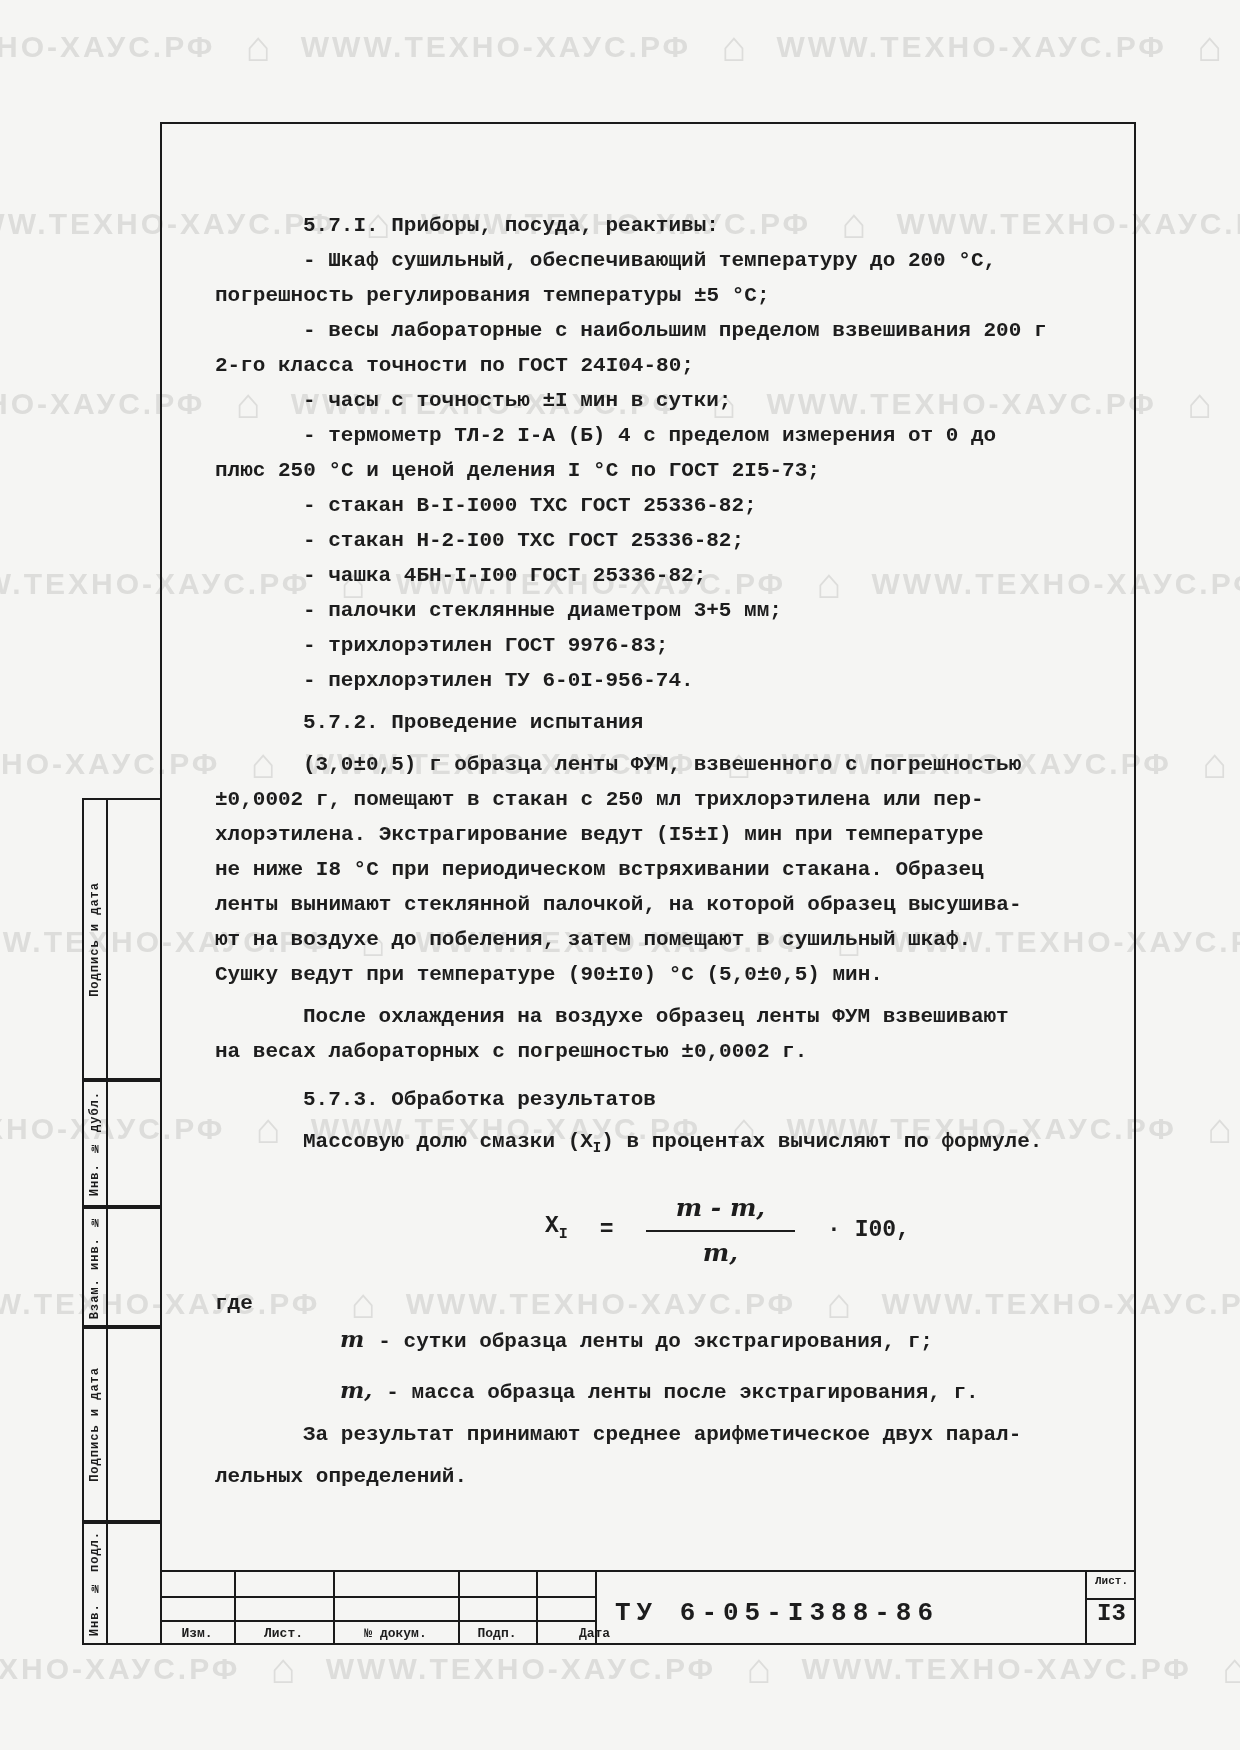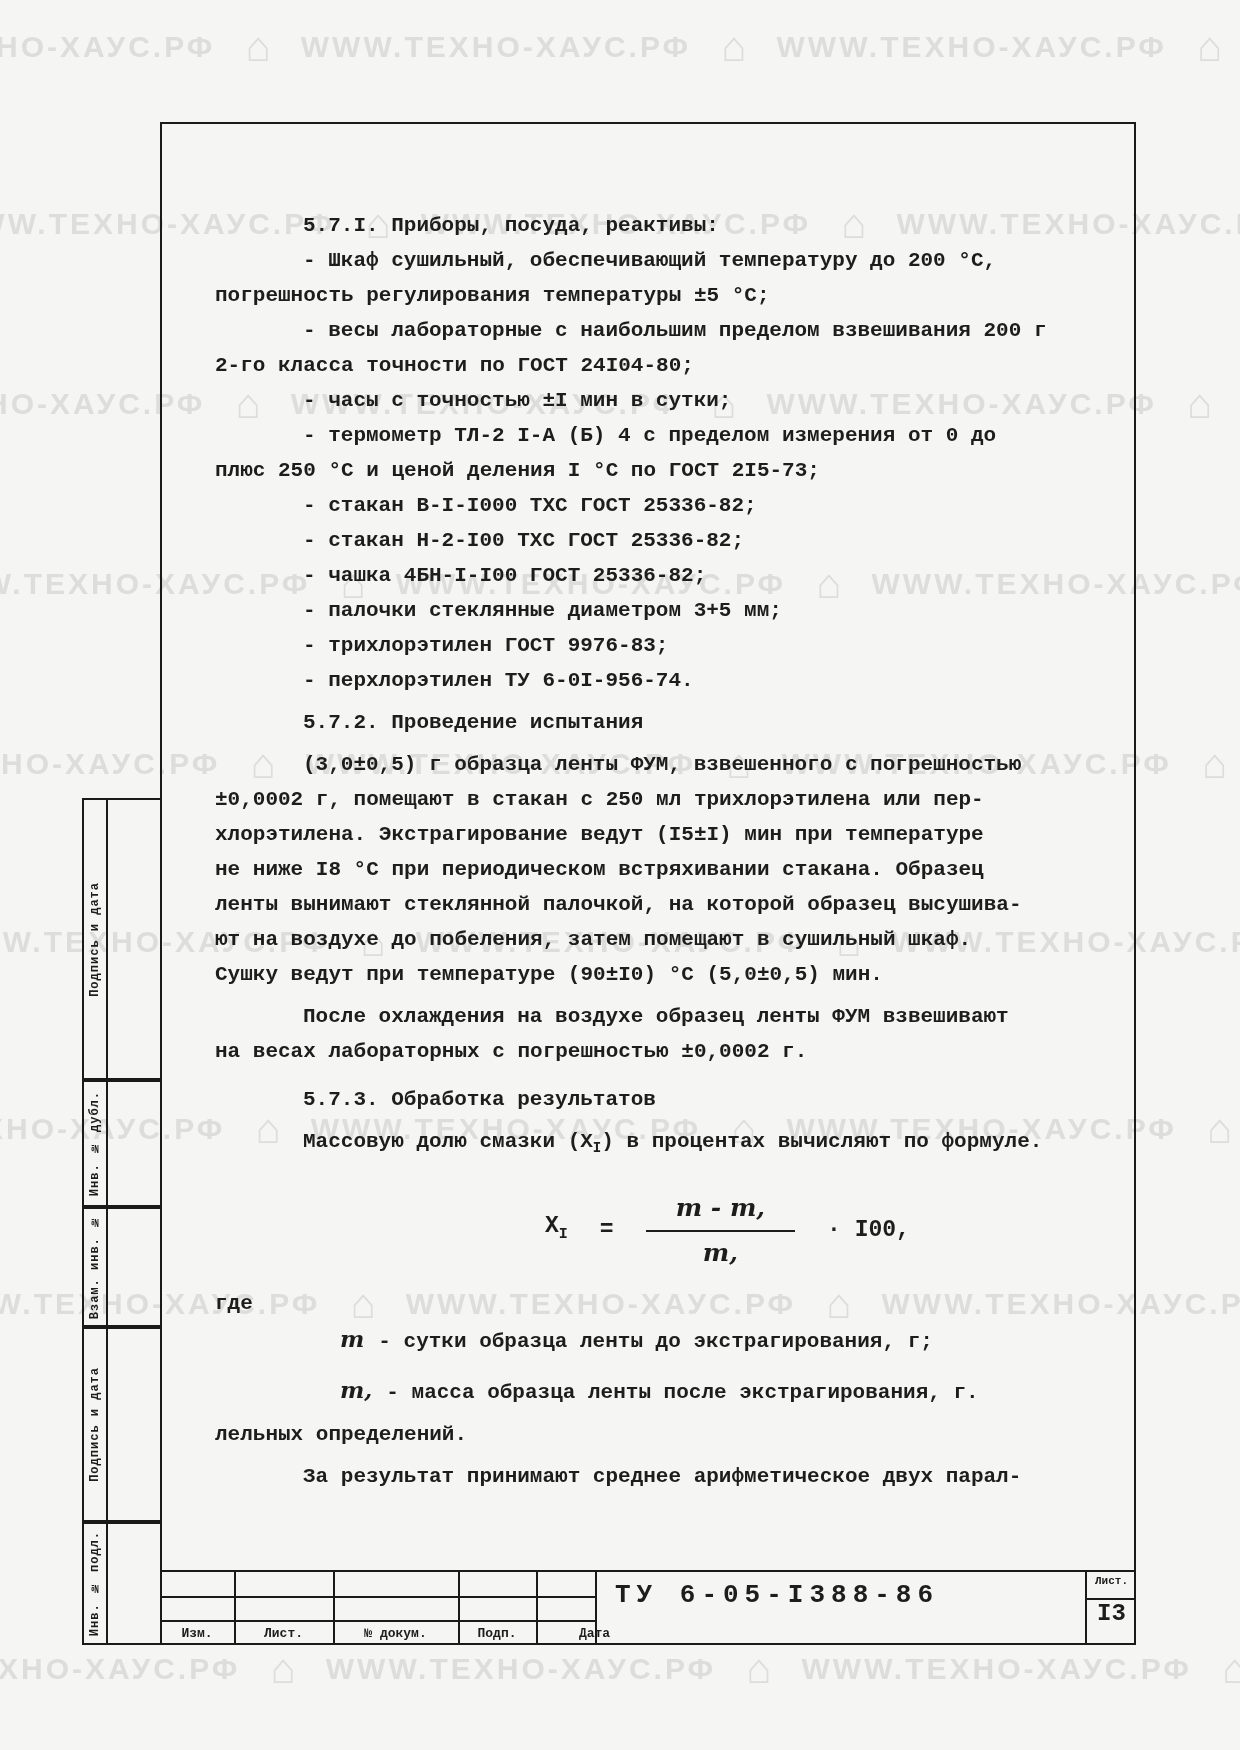--- a/index.html
+++ b/index.html
@@ -45,21 +45,21 @@
   .mlabel span{writing-mode:vertical-rl;transform:rotate(180deg);white-space:nowrap;
                font-size:12px;font-weight:bold;letter-spacing:1px;}
 
   
   .stamp{position:absolute;left:160px;top:1570px;width:976px;height:73px;z-index:2;
          border-top:2.5px solid #1a1a1a;font-weight:bold;}
   .sv{position:absolute;top:0;bottom:0;width:2px;background:#1a1a1a;}
   .sh{position:absolute;height:2px;background:#1a1a1a;}
   .scell{position:absolute;top:49px;height:24px;display:flex;align-items:center;
          justify-content:center;font-size:13px;}
-  .sdoc{position:absolute;left:455px;top:8px;font-size:26px;letter-spacing:6px;}
+  .sdoc{position:absolute;left:455px;top:26px;font-size:26px;letter-spacing:6px;}
   .sheet-label{position:absolute;left:927px;top:3px;width:49px;text-align:center;font-size:11px;}
   .sheet-num{position:absolute;left:927px;top:28px;width:49px;text-align:center;font-size:24px;}
 </style>
 </head>
 <body>
 
 <div class="screen">
 
   <div class="wm-layer">
       <div class="wm-row" style="top: 26px; left: -175px; color: rgb(221, 221, 219);">
@@ -194,22 +194,22 @@
       <span class="frac">
         <span class="num">m - m,</span>
         <span class="den">m,</span>
       </span>
       <span class="f-tail">· I00,</span>
     </div>
 
     <div class="line">где</div>
     <div class="line def"><span class="def-sym">m</span><span>- сутки образца ленты до экстрагирования, г;</span></div>
     <div class="line def gm"><span class="def-sym">m,</span><span>- масса образца ленты после экстрагирования, г.</span></div>
+    <div class="line para gs">За результат принимают среднее арифметическое двух парал-</div>
     <div class="line gs">лельных определений.</div>
-    <div class="line para gs">За результат принимают среднее арифметическое двух парал-</div>
   </div>
 
   <div class="stamp">
     <div class="sv" style="left:74px;"></div>
     <div class="sv" style="left:173px;"></div>
     <div class="sv" style="left:298px;"></div>
     <div class="sv" style="left:376px;"></div>
     <div class="sv" style="left:435px;"></div>
     <div class="sv" style="left:925px;"></div>
     <div class="sh" style="left:0;width:437px;top:24px;"></div>

